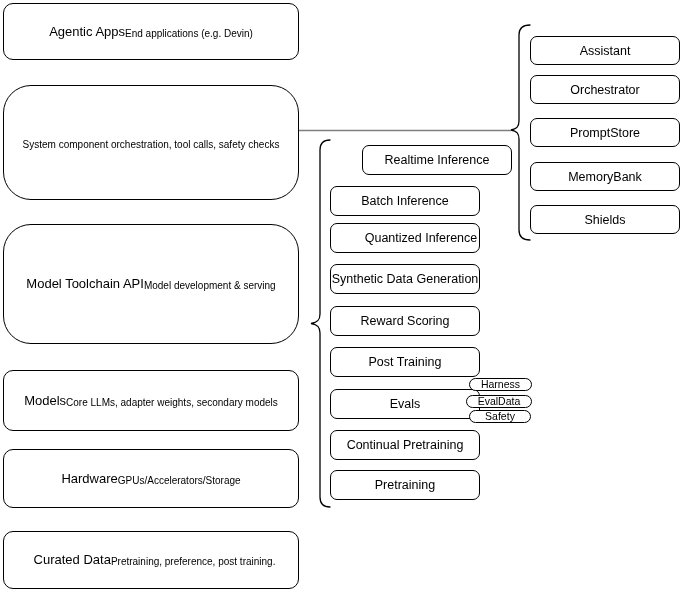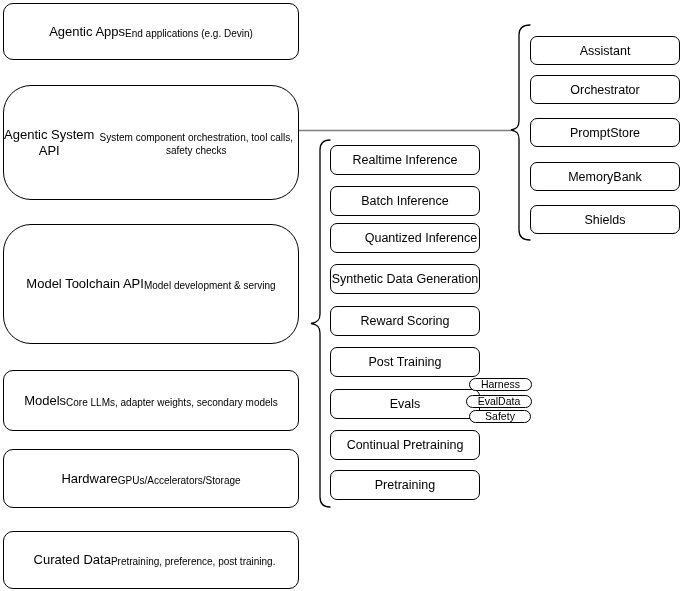--- a/index.html
+++ b/index.html
@@ -45,41 +45,40 @@
              C 517 131 519 133.5 519 139 L 519 230 C 519 237.5 523 240 530 240" fill="none" stroke="#000" stroke-width="1.3" stroke-linecap="round"></path>
     <path d="M 330 140 C 323.5 140 320 142.5 320 150 L 320 314 C 320 319.5 318 322.5 311 323.5
              C 318 324.5 320 327.5 320 333 L 320 497 C 320 504.5 323.5 507 330 507" fill="none" stroke="#000" stroke-width="1.3" stroke-linecap="round"></path>
   </svg>
 
   <div class="lbox r10" style="top:3px;height:57px;">
     <div class="t">Agentic Apps</div>
     <div class="s">End applications (e.g. Devin)</div>
   </div>
   <div class="lbox r28" style="top:85px;height:115px;">
-    <div class="t">Agentic System API</div>
     <div class="s">System component orchestration, tool calls, safety checks</div>
   </div>
   <div class="lbox r28" style="top:224px;height:120px;">
     <div class="t">Model Toolchain API</div>
     <div class="s">Model development &amp; serving</div>
   </div>
   <div class="lbox r10" style="top:370px;height:61px;">
     <div class="t">Models</div>
     <div class="s">Core LLMs, adapter weights, secondary models</div>
   </div>
   <div class="lbox r10" style="top:449px;height:59px;">
     <div class="t">Hardware</div>
     <div class="s">GPUs/Accelerators/Storage</div>
   </div>
   <div class="lbox r10" style="top:531px;height:58px;padding-left:7px;">
     <div class="t">Curated Data</div>
     <div class="s">Pretraining, preference, post training.</div>
   </div>
 
-  <div class="node mid" style="top:145px;">Realtime Inference</div>
+  <div class="node mid" style="top:145px;margin-left:32px;">Realtime Inference</div>
   <div class="node mid" style="top:186px;border-radius:7px;">Batch Inference</div>
   <div class="node mid" style="top:223px;padding-left:32px;">Quantized Inference</div>
   <div class="node mid" style="top:264px;">Synthetic Data Generation</div>
   <div class="node mid" style="top:306px;">Reward Scoring</div>
   <div class="node mid" style="top:347px;">Post Training</div>
   <div class="node mid" style="top:389px;">Evals</div>
   <div class="node mid" style="top:430px;">Continual Pretraining</div>
   <div class="node mid" style="top:470px;">Pretraining</div>
 
   <div class="pill" style="left:469px;top:378px;width:63px;height:13px;">Harness</div>

